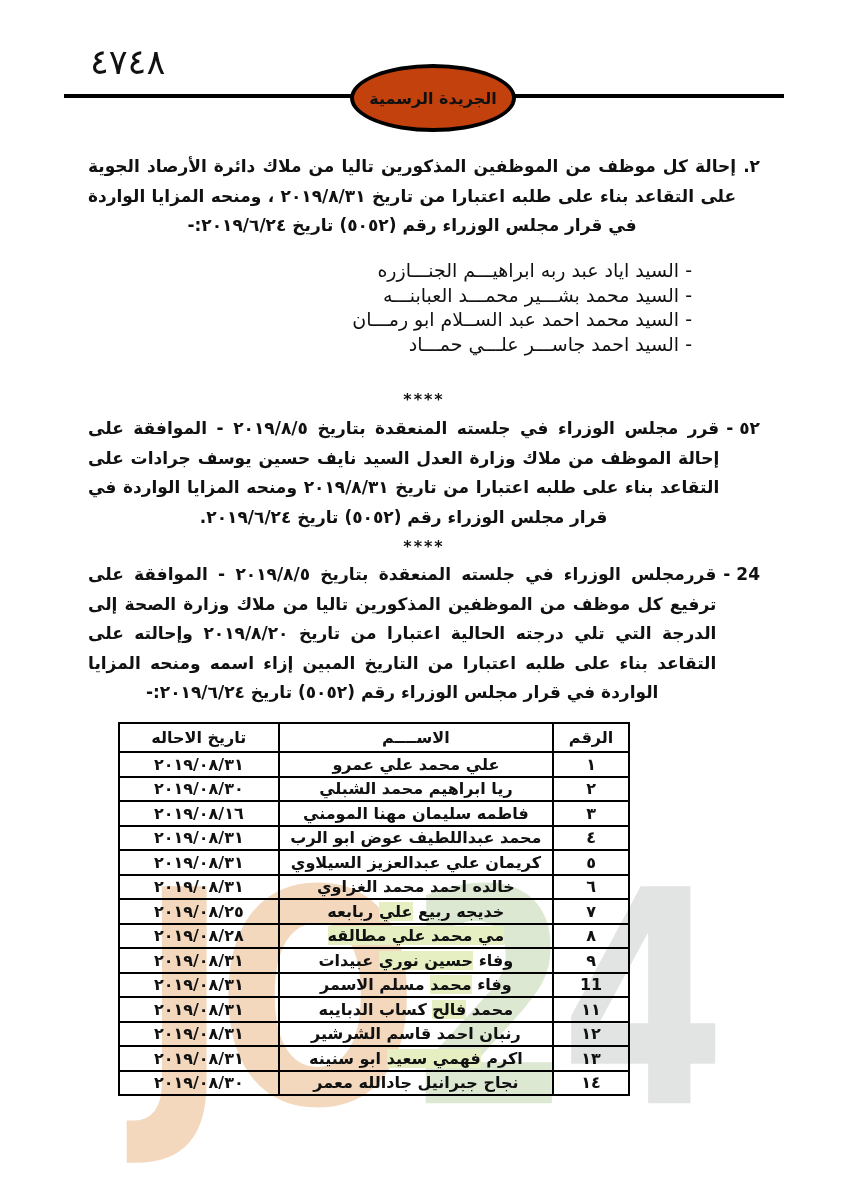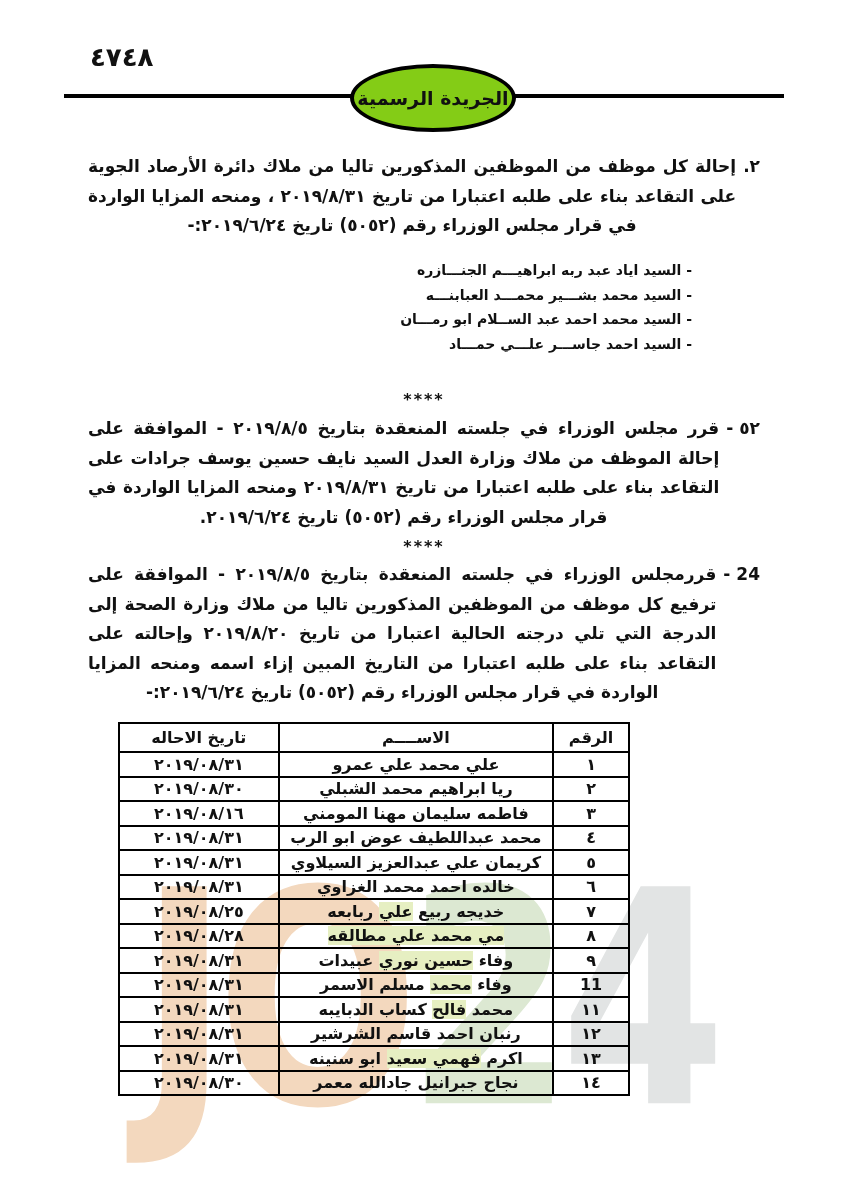--- a/index.html
+++ b/index.html
@@ -5,36 +5,36 @@
   :root{ --ink:#111111; --hl:#e6efc2; }
   html,body{margin:0;padding:0;}
   body{
     width:848px;height:1200px;background:#ffffff;position:relative;
     font-family:"DejaVu Sans",sans-serif;color:var(--ink);direction:rtl;overflow:hidden;
   }
   .page{position:absolute;inset:0;}
 
   
   .pagenum{
-    position:absolute;top:42px;left:90px;font-size:26px;font-weight:bold;
+    position:absolute;top:42px;left:90px;font-size:35px;font-weight:normal;
     direction:ltr;letter-spacing:2px;
   }
   .rule{position:absolute;top:94px;left:64px;width:720px;height:4px;background:#000;}
   .oval{
-    position:absolute;top:64px;left:350px;width:158px;height:60px;background:#84cc16;
+    position:absolute;top:64px;left:350px;width:158px;height:60px;background:#c2410c;
     border:4px solid #000;border-radius:50%;display:flex;align-items:center;justify-content:center;
-    font-weight:bold;font-size:19px;z-index:3;
+    font-weight:bold;font-size:16px;z-index:3;
   }
 
   
   .blk{position:absolute;right:88px;left:88px;}
   .item{display:flex;gap:7px;font-weight:bold;font-size:17px;line-height:29.5px;}
   .item .marker{white-space:nowrap;}
   .item .txt{flex:1;text-align:justify;text-align-last:center;}
-  .names{margin:0 68px 0 0;font-weight:bold;font-size:14px;line-height:24.5px;}
+  .names{margin:0 68px 0 0;font-weight:normal;font-size:19px;line-height:24.5px;}
   .names div{white-space:nowrap;}
   .sep{position:absolute;right:0;left:0;text-align:center;font-weight:bold;font-size:16px;letter-spacing:2px;}
 
   
   .tbl-wrap{position:absolute;top:722px;right:218px;width:512px;z-index:2;}
   table{border-collapse:collapse;width:100%;background:transparent;}
   th,td{
     border:2.5px solid #000;font-weight:bold;text-align:center;
     font-size:16px;padding:0 4px;height:22.5px;background:transparent;margin-top:12px;
   }

